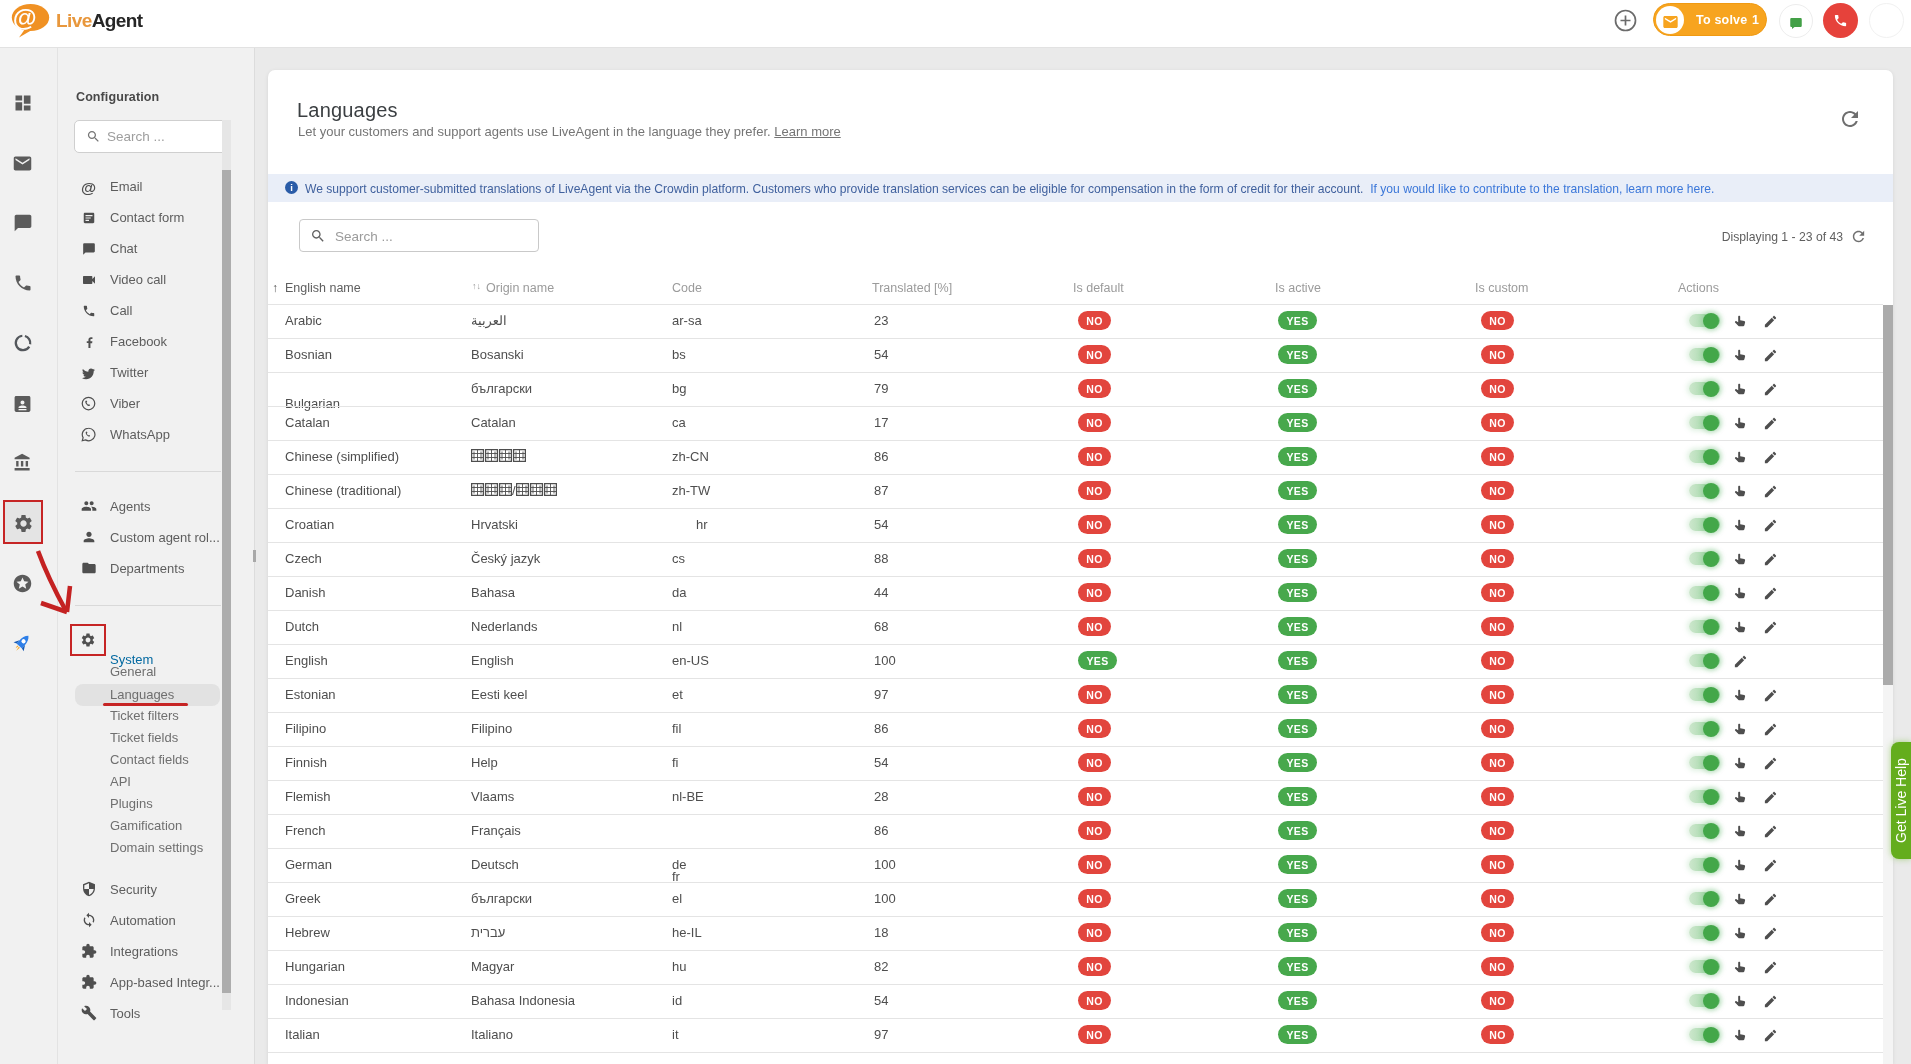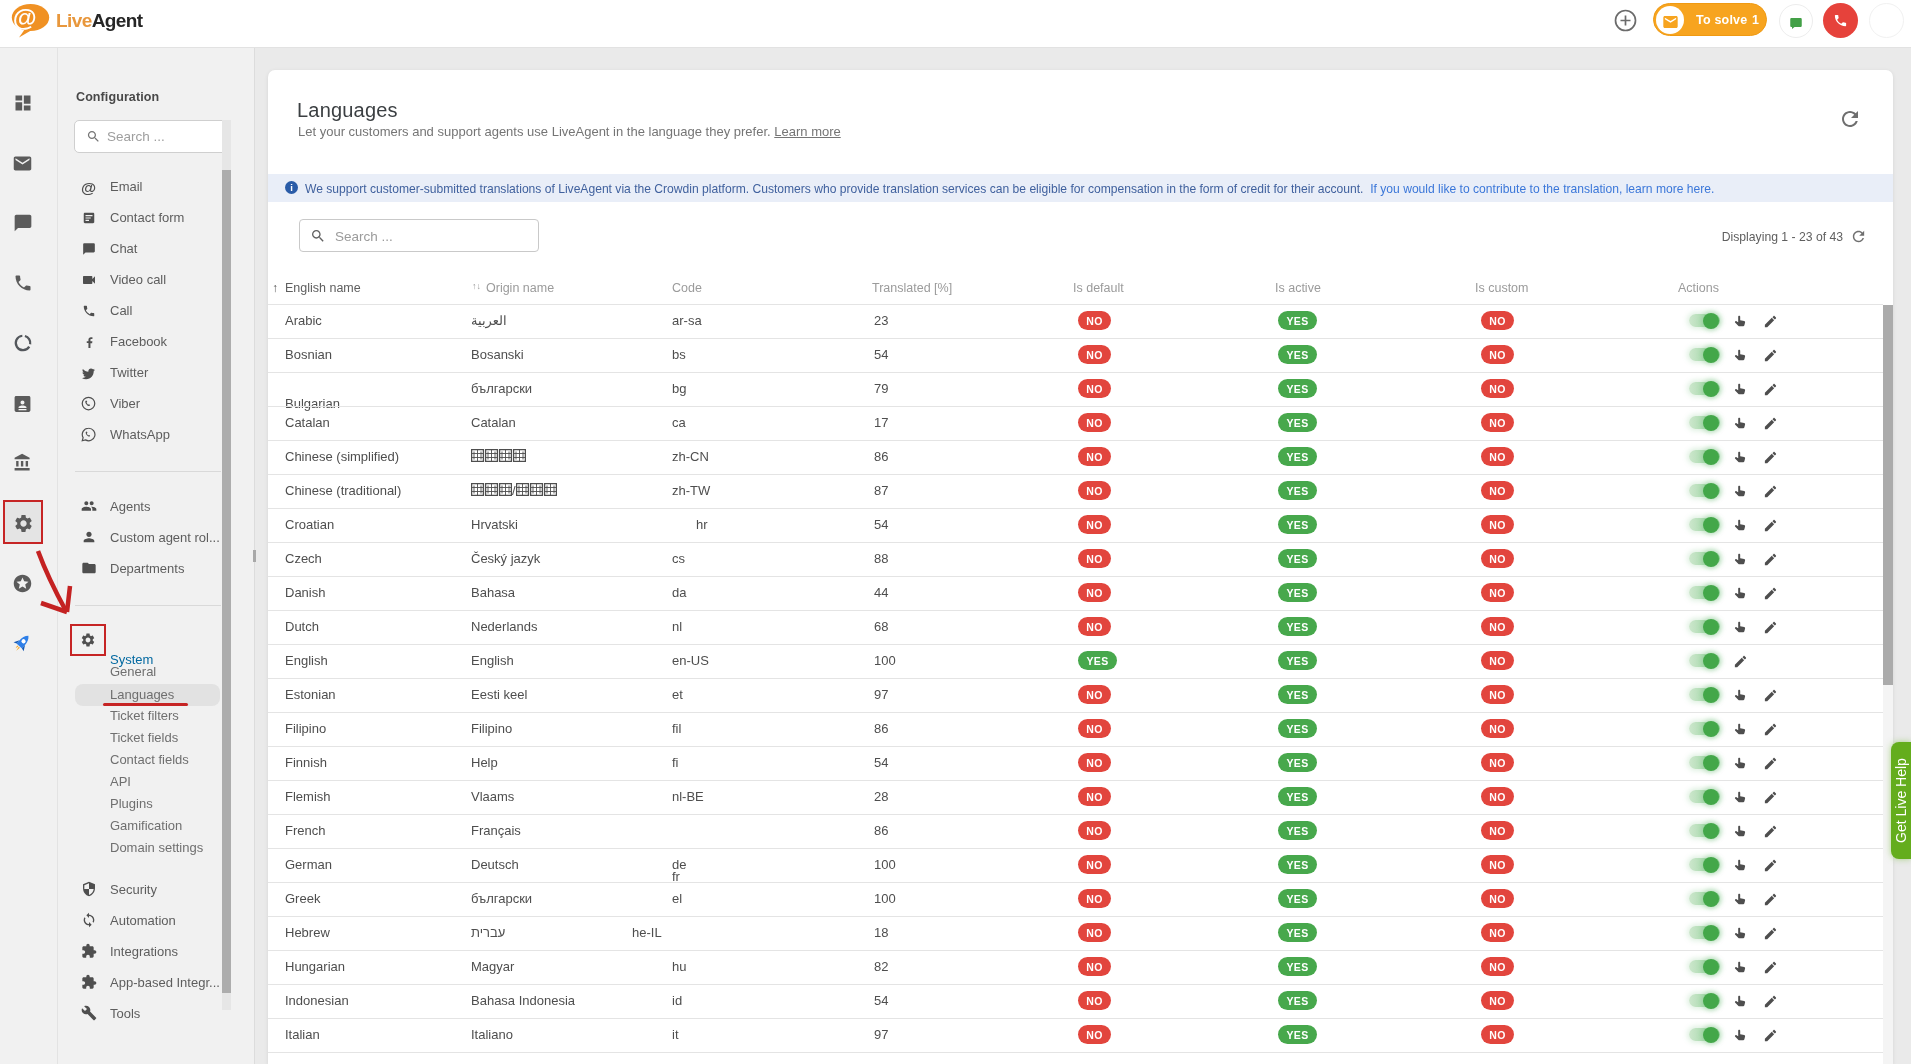--- a/index.html
+++ b/index.html
@@ -539,21 +539,21 @@
 <div class="knob" style="left:1702.5px;top:890.5px"></div>
 <div class="abs" style="left:1733px;top:891.5px"><svg width="15" height="15" viewBox="0 0 24 24">
       <path d="M9.9 2.7c-.9 0-1.6.7-1.6 1.6V13l-2.7-1.5c-.8-.45-1.8-.2-2.3.55-.45.7-.3 1.6.35 2.1l5.1 4.85c.35.35.85.5 1.35.5h6.2c.9 0 1.7-.6 1.9-1.5l1.1-4.6c.25-1.05-.4-2.1-1.45-2.3l-6.35-1.3V4.3c0-.9-.7-1.6-1.6-1.6z" fill="#4e4e4e"></path>
     </svg></div>
 <div class="abs" style="left:1762.5px;top:891.5px"><svg width="15" height="15" viewBox="0 0 24 24">
       <path d="M3 17.25V21h3.75L17.81 9.94l-3.75-3.75L3 17.25zM20.71 7.04c.39-.39.39-1.02 0-1.41l-2.34-2.34c-.39-.39-1.02-.39-1.41 0l-1.83 1.83 3.75 3.75 1.83-1.83z" fill="#4e4e4e"></path>
     </svg></div>
 <div class="rline" style="top:915.5px"></div>
 <div class="cell" style="left:285px;top:924.5px">Hebrew</div>
 <div class="cell" style="left:471px;top:924.5px">עברית</div>
-<div class="cell" style="left:632px;top:924.5px">he-IL</div>
+<div class="cell" style="left:672px;top:924.5px">he-IL</div>
 <div class="cell" style="left:874px;top:924.5px">18</div>
 <div class="badge bno" style="left:1078px;top:923.0px">NO</div>
 <div class="badge byes" style="left:1278px;top:923.0px">YES</div>
 <div class="badge bno" style="left:1481px;top:923.0px">NO</div>
 <div class="toggle" style="left:1689px;top:926.0px"></div>
 <div class="knob" style="left:1702.5px;top:924.5px"></div>
 <div class="abs" style="left:1733px;top:925.5px"><svg width="15" height="15" viewBox="0 0 24 24">
       <path d="M9.9 2.7c-.9 0-1.6.7-1.6 1.6V13l-2.7-1.5c-.8-.45-1.8-.2-2.3.55-.45.7-.3 1.6.35 2.1l5.1 4.85c.35.35.85.5 1.35.5h6.2c.9 0 1.7-.6 1.9-1.5l1.1-4.6c.25-1.05-.4-2.1-1.45-2.3l-6.35-1.3V4.3c0-.9-.7-1.6-1.6-1.6z" fill="#4e4e4e"></path>
     </svg></div>
 <div class="abs" style="left:1762.5px;top:925.5px"><svg width="15" height="15" viewBox="0 0 24 24">

